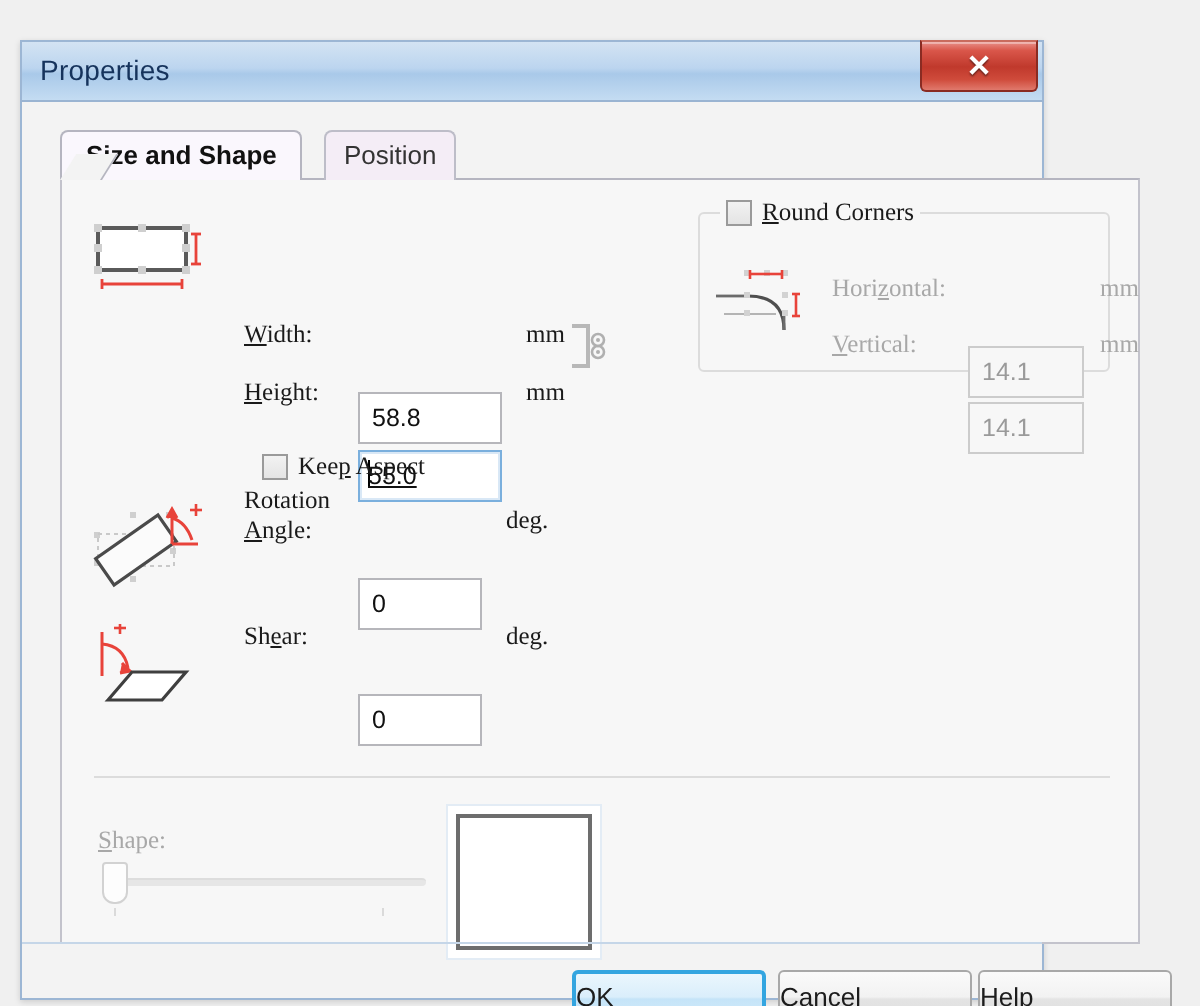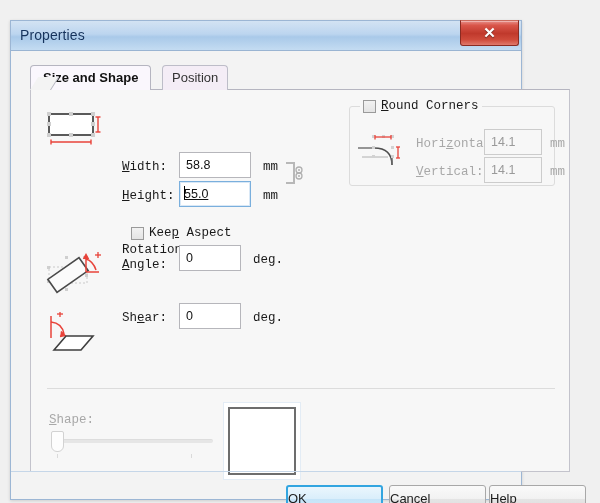--- a/index.html
+++ b/index.html
@@ -145,40 +145,41 @@
     border-top: 1px solid #b5b5c0;
     background: #f7f7f7;
   }
 
   
   .abs { position: absolute; }
 
   .lbl {
     font-size: 12.5px;
     color: #1a1a1a;
-    font-family: Liberation Mono, monospace;
+    font-family: Liberation Serif, serif;
     white-space: nowrap;
   }
   .lbl.dim { color: #a8a8a8; }
   .mn { text-decoration: underline; }
 
   
   .field {
     position: absolute;
     box-sizing: border-box;
     height: 26px;
     border: 1px solid #b6b6bb;
     background: #ffffff;
     font-size: 12.5px;
     font-family: "Liberation Sans", sans-serif;
     color: #111;
     line-height: 24px;
     padding: 0 0 0 6px;
     overflow: hidden;
     white-space: nowrap;
+    margin-top: 44px;
   }
   .field.focused {
     border: 1px solid #7aafdd;
     box-shadow: 0 0 0 1px rgba(170,205,235,0.45) inset;
     text-decoration: underline;
   }
   .field.disabled {
     color: #9a9a9a;
     background: #f7f7f7;
     border-color: #cccccc;

